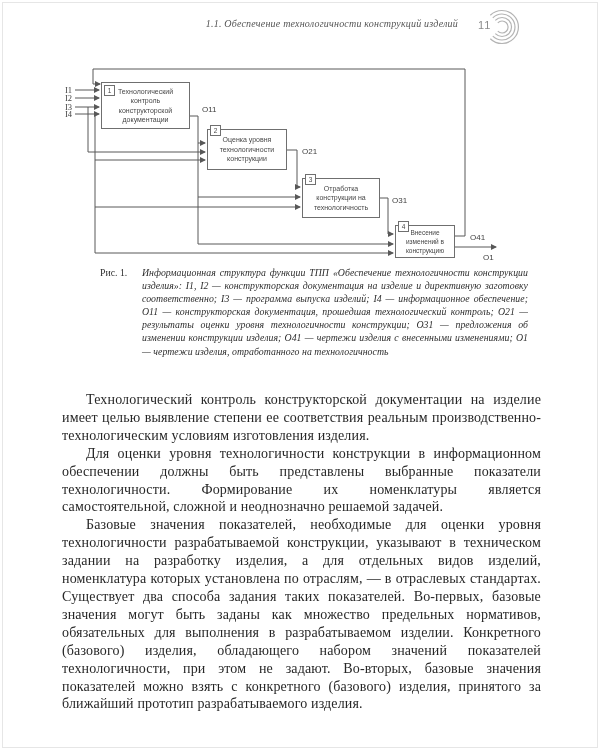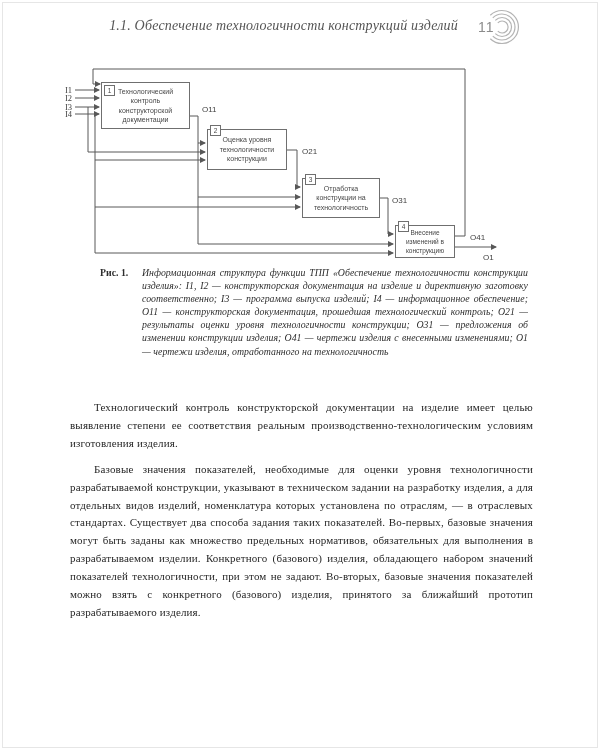--- a/index.html
+++ b/index.html
@@ -14,30 +14,30 @@
   .page-edge{
     position:absolute; inset:2px;
     border:1px solid #e6e6e6;
     pointer-events:none;
   }
   
   .running-head{
     position:absolute; top:18px; left:0; right:142px;
     text-align:right;
     font-style:italic;
-    font-size:14px;
+    font-size:10px;
     letter-spacing:.2px;
     color:#555;
   }
   .pagenum-wrap{ position:absolute; left:472px; top:8px; width:52px; height:44px; }
   .pagenum-wrap svg{ position:absolute; left:0; top:0; }
   .pagenum{
     position:absolute; left:6px; top:11px;
     font-family:"Liberation Sans", sans-serif;
-    font-size:14px; letter-spacing:1px; color:#8b8b8b;
+    font-size:11px; letter-spacing:1px; color:#8b8b8b;
   }
   
   .diagram{ position:absolute; left:55px; top:62px; width:465px; height:215px; }
   .diagram svg.wires{ position:absolute; left:0; top:0; }
   .blk{
     position:absolute;
     border:1px solid #6f6f6f;
     background:#fff;
     display:flex; flex-direction:column;
     justify-content:center; align-items:center;
@@ -70,36 +70,36 @@
     font-size:8.5px; fill:#3f3f3f;
   }
   
   .caption{
     position:absolute; left:100px; top:266px; width:428px;
     display:flex;
     font-size:9.8px; line-height:13.1px;
     color:#2e2e2e;
   }
   .caption .cap-label{
-    font-weight:bold;
+    font-weight:normal;
     width:42px; flex:0 0 42px;
   }
   .caption .cap-text{
     flex:1;
     text-align:justify;
     letter-spacing:.05px;
     font-style:italic;
   }
   
   .bodytext{
     position:absolute; left:62px; top:391px; width:479px;
   }
   .bodytext p{
-    margin:8px;
-    font-size:11px;
+    margin:0;
+    font-size:14px;
     line-height:17.9px;
     text-align:justify;
     text-indent:24px;
     letter-spacing:.15px;
     color:#272727;
   }
 </style>
 </head>
 <body>
 
@@ -186,14 +186,15 @@
   </div>
 </div>
 
 <div class="caption">
   <span class="cap-label">Рис. 1.</span>
   <span class="cap-text">Информационная структура функции ТПП «Обеспечение технологичности конструкции изделия»: I1, I2 — конструкторская документация на изделие и директивную заготовку соответственно; I3 — программа выпуска изделий; I4 — информационное обеспечение; О11 — конструкторская документация, прошедшая технологический контроль; О21 — результаты оценки уровня технологичности конструкции; О31 — предложения об изменении конструкции изделия; О41 — чертежи изделия с внесенными изменениями; О1 — чертежи изделия, отработанного на технологичность</span>
 </div>
 
 <div class="bodytext">
   <p>Технологический контроль конструкторской документации на изделие имеет целью выявление степени ее соответствия реальным производственно-технологическим условиям изготовления изделия.</p>
+  <p>Для оценки уровня технологичности конструкции в информационном обеспечении должны быть представлены выбранные показатели технологичности. Формирование их номенклатуры является самостоятельной, сложной и неоднозначно решаемой задачей.</p>
   <p>Базовые значения показателей, необходимые для оценки уровня технологичности разрабатываемой конструкции, указывают в техническом задании на разработку изделия, а для отдельных видов изделий, номенклатура которых установлена по отраслям, — в отраслевых стандартах. Существует два способа задания таких показателей. Во-первых, базовые значения могут быть заданы как множество предельных нормативов, обязательных для выполнения в разрабатываемом изделии. Конкретного (базового) изделия, обладающего набором значений показателей технологичности, при этом не задают. Во-вторых, базовые значения показателей можно взять с конкретного (базового) изделия, принятого за ближайший прототип разрабатываемого изделия.</p>
 </div>
 
 </body></html>

